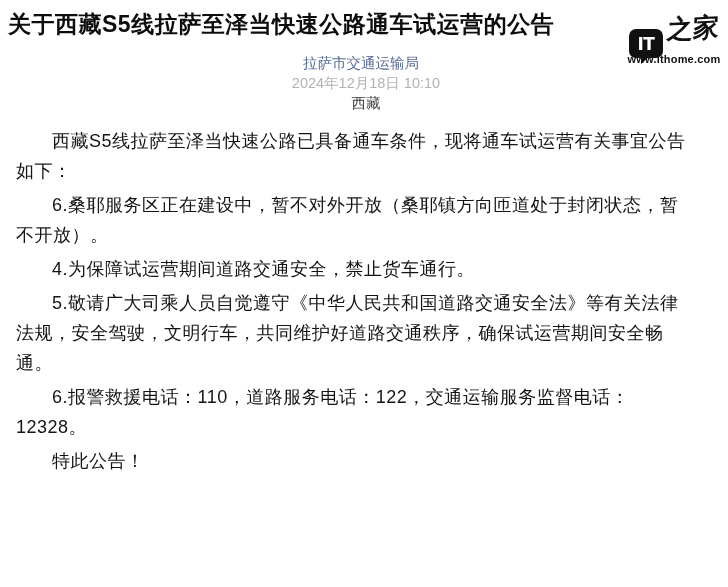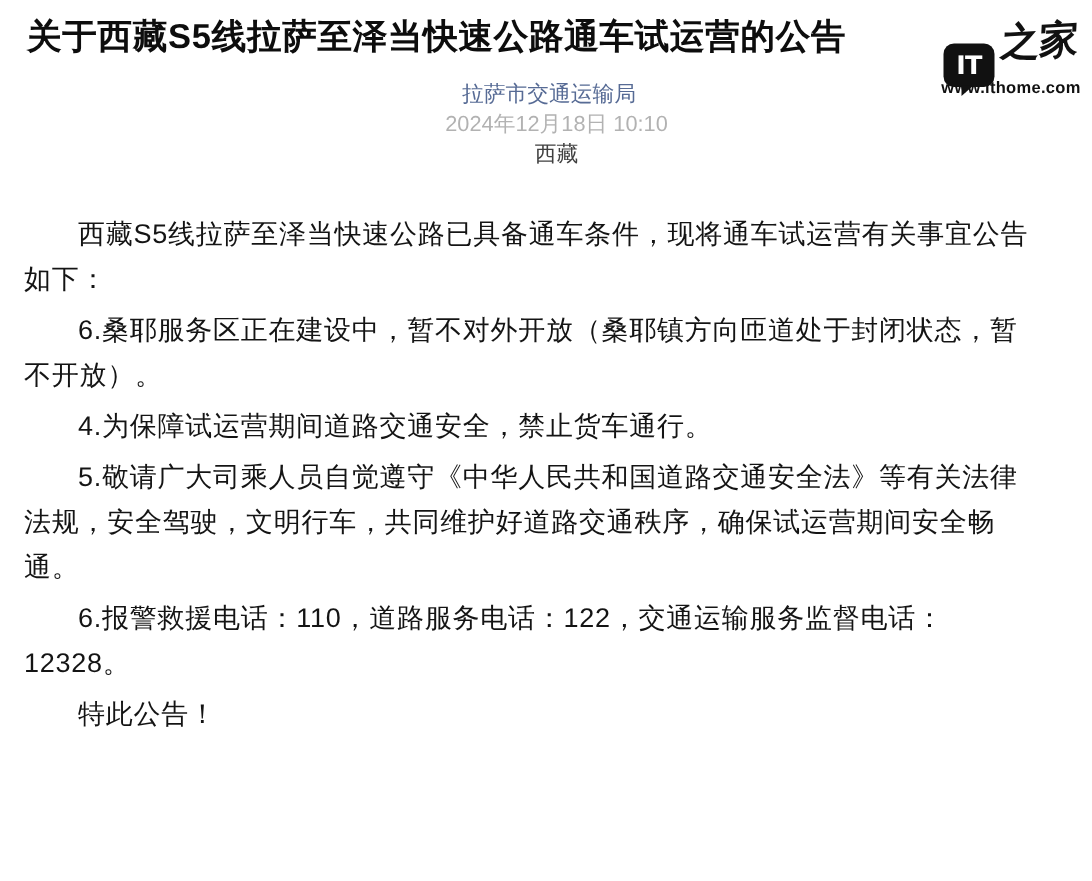--- a/index.html
+++ b/index.html
@@ -9,21 +9,21 @@
     width: 728px;
     height: 587px;
     background: #ffffff;
     font-family: "Liberation Sans", "DejaVu Sans", sans-serif;
     overflow: hidden;
   }
 
   
   .header {
     position: relative;
-    padding: 9px 14px 0 18px;
+    padding: 9px 14px 0 8px;
   }
   .title {
     margin: 0;
     max-width: 600px;
     font-size: 23px;
     line-height: 31px;
     font-weight: 700;
     color: #0d0d0d;
     letter-spacing: 0.5px;
   }
@@ -96,21 +96,21 @@
     margin-top: 6px;
     font-size: 11px;
     font-weight: 700;
     letter-spacing: 0.2px;
     color: #111;
     white-space: nowrap;
   }
 
   
   .article {
-    margin-top: 28px;
+    margin-top: 13px;
     padding: 0 32px 0 16px;
     font-size: 18px;
     line-height: 30px;
     color: #141414;
     letter-spacing: 0.5px;
   }
   .article p {
     margin: 0 0 4px 0;
     text-indent: 2em;
   }

